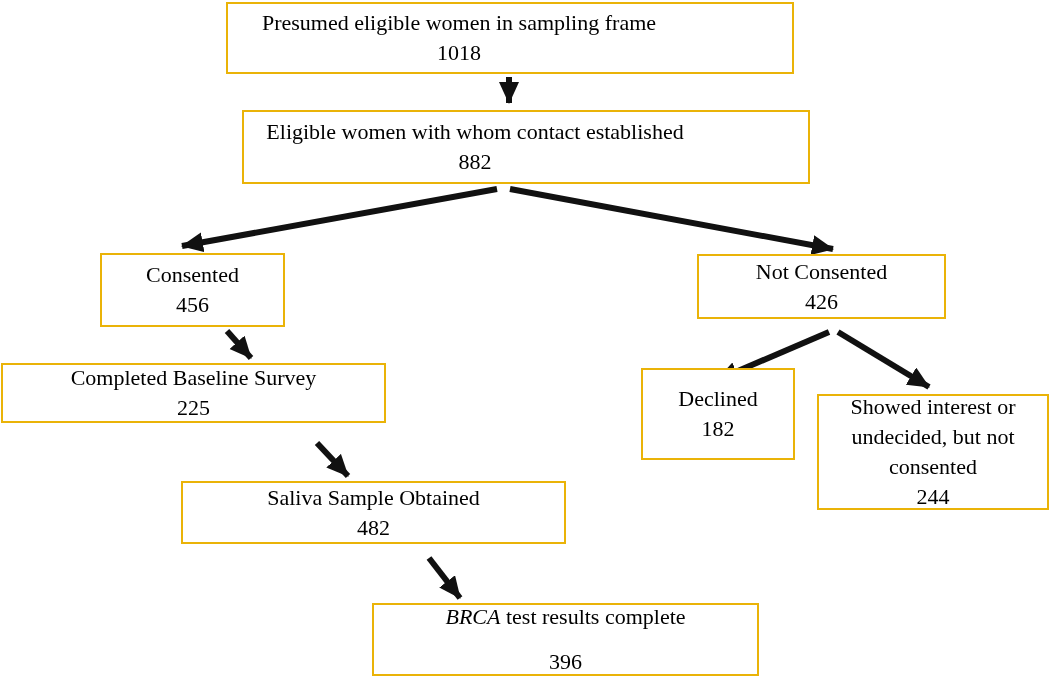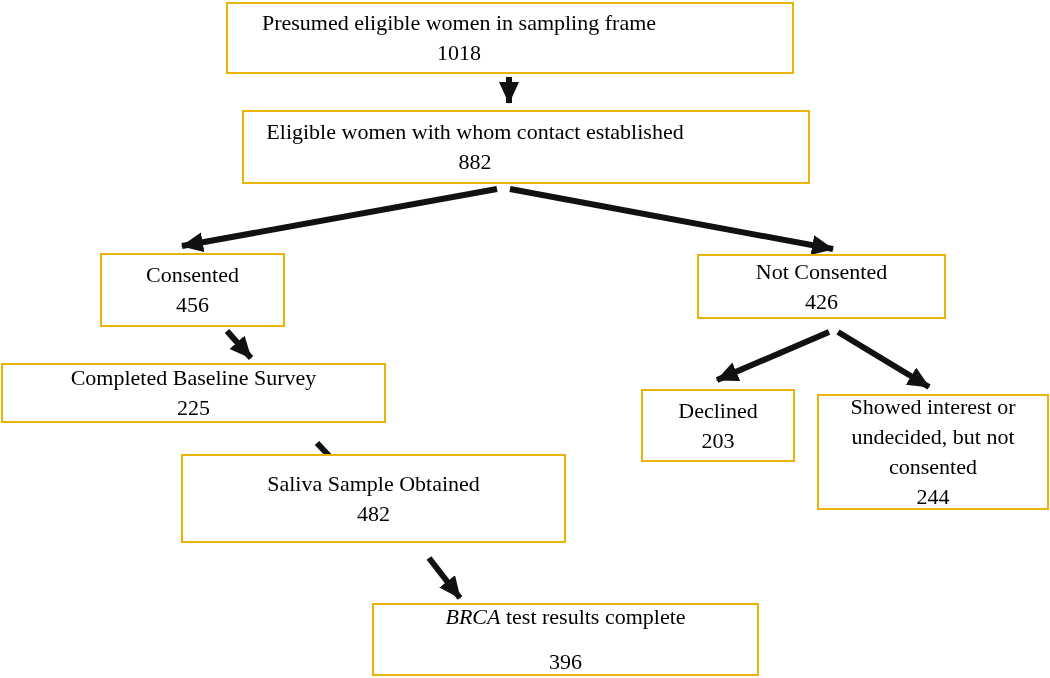--- a/index.html
+++ b/index.html
@@ -43,23 +43,23 @@
   }
   .node .em {
     font-style: italic;
   }
   
   #n-sampling   { left: 226px; top: 2px;   width: 568px; height: 72px; }
   #n-contact    { left: 242px; top: 110px; width: 568px; height: 74px; }
   #n-consented  { left: 100px;  top: 253px; width: 185px; height: 74px; }
   #n-notcons    { left: 697px; top: 254px; width: 249px; height: 65px; }
   #n-baseline   { left: 1px;   top: 363px; width: 385px; height: 60px; }
-  #n-declined   { left: 641px; top: 389px; width: 154px; height: 73px; }
+  #n-declined   { left: 641px; top: 368px; width: 154px; height: 92px; }
   #n-interest   { left: 817px; top: 394px; width: 232px; height: 116px; padding: 0 10px; }
-  #n-saliva     { left: 181px; top: 454px; width: 385px; height: 89px; }
+  #n-saliva     { left: 181px; top: 481px; width: 385px; height: 63px; }
   #n-brca       { left: 372px; top: 603px; width: 387px; height: 73px; gap: 15px; }
 </style>
 </head>
 <body>
 
 <div class="canvas">
 
   <svg class="arrows" viewBox="0 0 1050 678" xmlns="http://www.w3.org/2000/svg">
     <defs>
       <marker id="ah" markerUnits="userSpaceOnUse" markerWidth="24" markerHeight="22" refX="21" refY="10" orient="auto">
@@ -98,21 +98,21 @@
     <div>426</div>
   </div>
 
   <div class="node" id="n-baseline">
     <div>Completed Baseline Survey</div>
     <div>225</div>
   </div>
 
   <div class="node" id="n-declined">
     <div>Declined</div>
-    <div>203</div>
+    <div>182</div>
   </div>
 
   <div class="node" id="n-interest">
     <div>Showed interest or undecided, but not consented</div>
     <div>244</div>
   </div>
 
   <div class="node" id="n-saliva">
     <div>Saliva Sample Obtained</div>
     <div>482</div>

